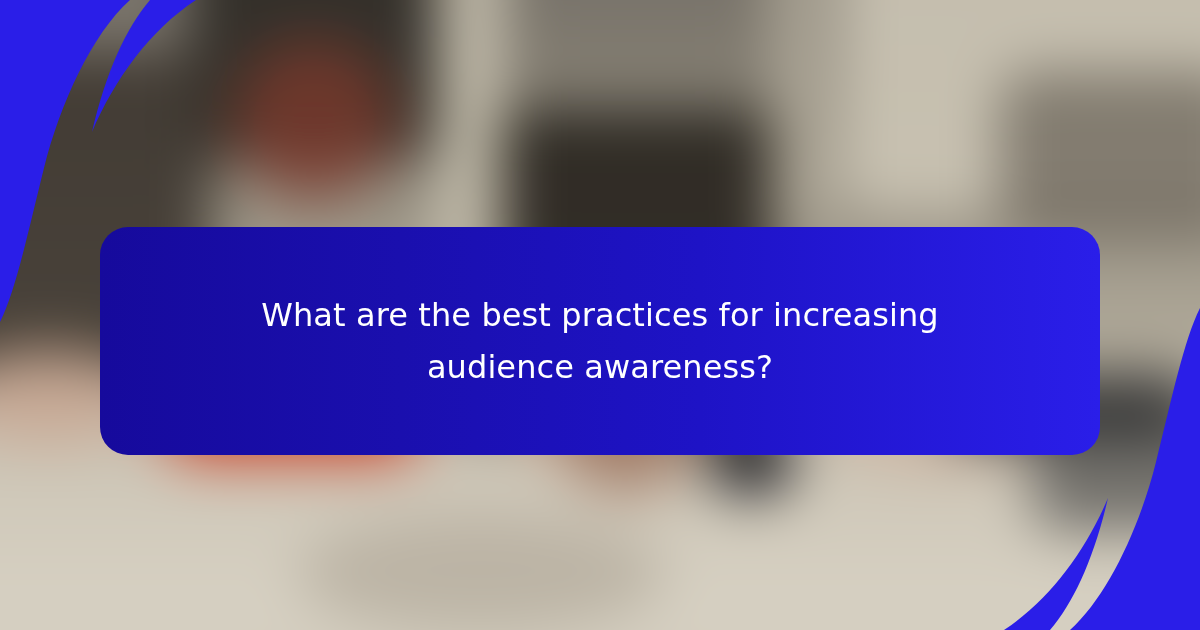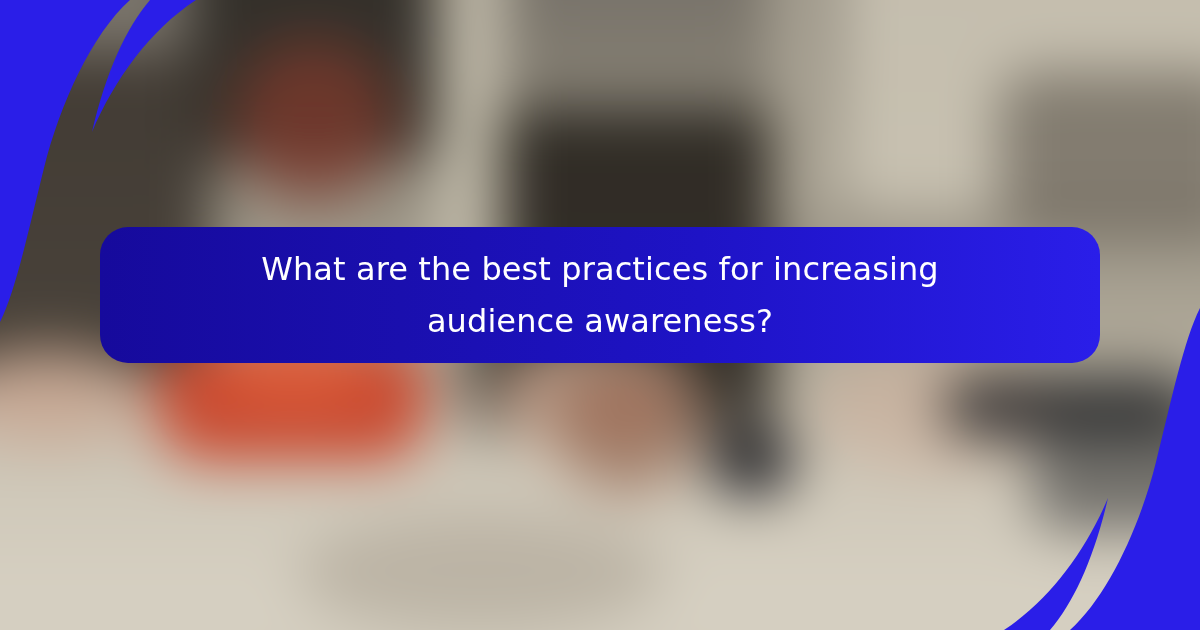--- a/index.html
+++ b/index.html
@@ -27,21 +27,21 @@
   }
 
   
   .blurwrap{position:absolute;inset:0;filter:blur(26px) saturate(1.05);transform:scale(1.08);}
 
   
   .swoosh{position:absolute;inset:0;pointer-events:none;}
 
   
   .card{
-    position:absolute;left:100px;top:227px;width:1000px;height:136px;
+    position:absolute;left:100px;top:227px;width:1000px;height:228px;
     border-radius:28px;
     background:linear-gradient(90deg,#160a9c 0%,#1a0fae 30%,#1e13c6 60%,#2a1ee9 100%);
     display:flex;align-items:center;justify-content:center;
   }
   .card-text{
     width:880px;text-align:center;color:#ffffff;
     font-family:"DejaVu Sans", sans-serif;
     font-size:32px;line-height:52px;font-weight:400;letter-spacing:.1px;
     white-space:pre-line;
   }

